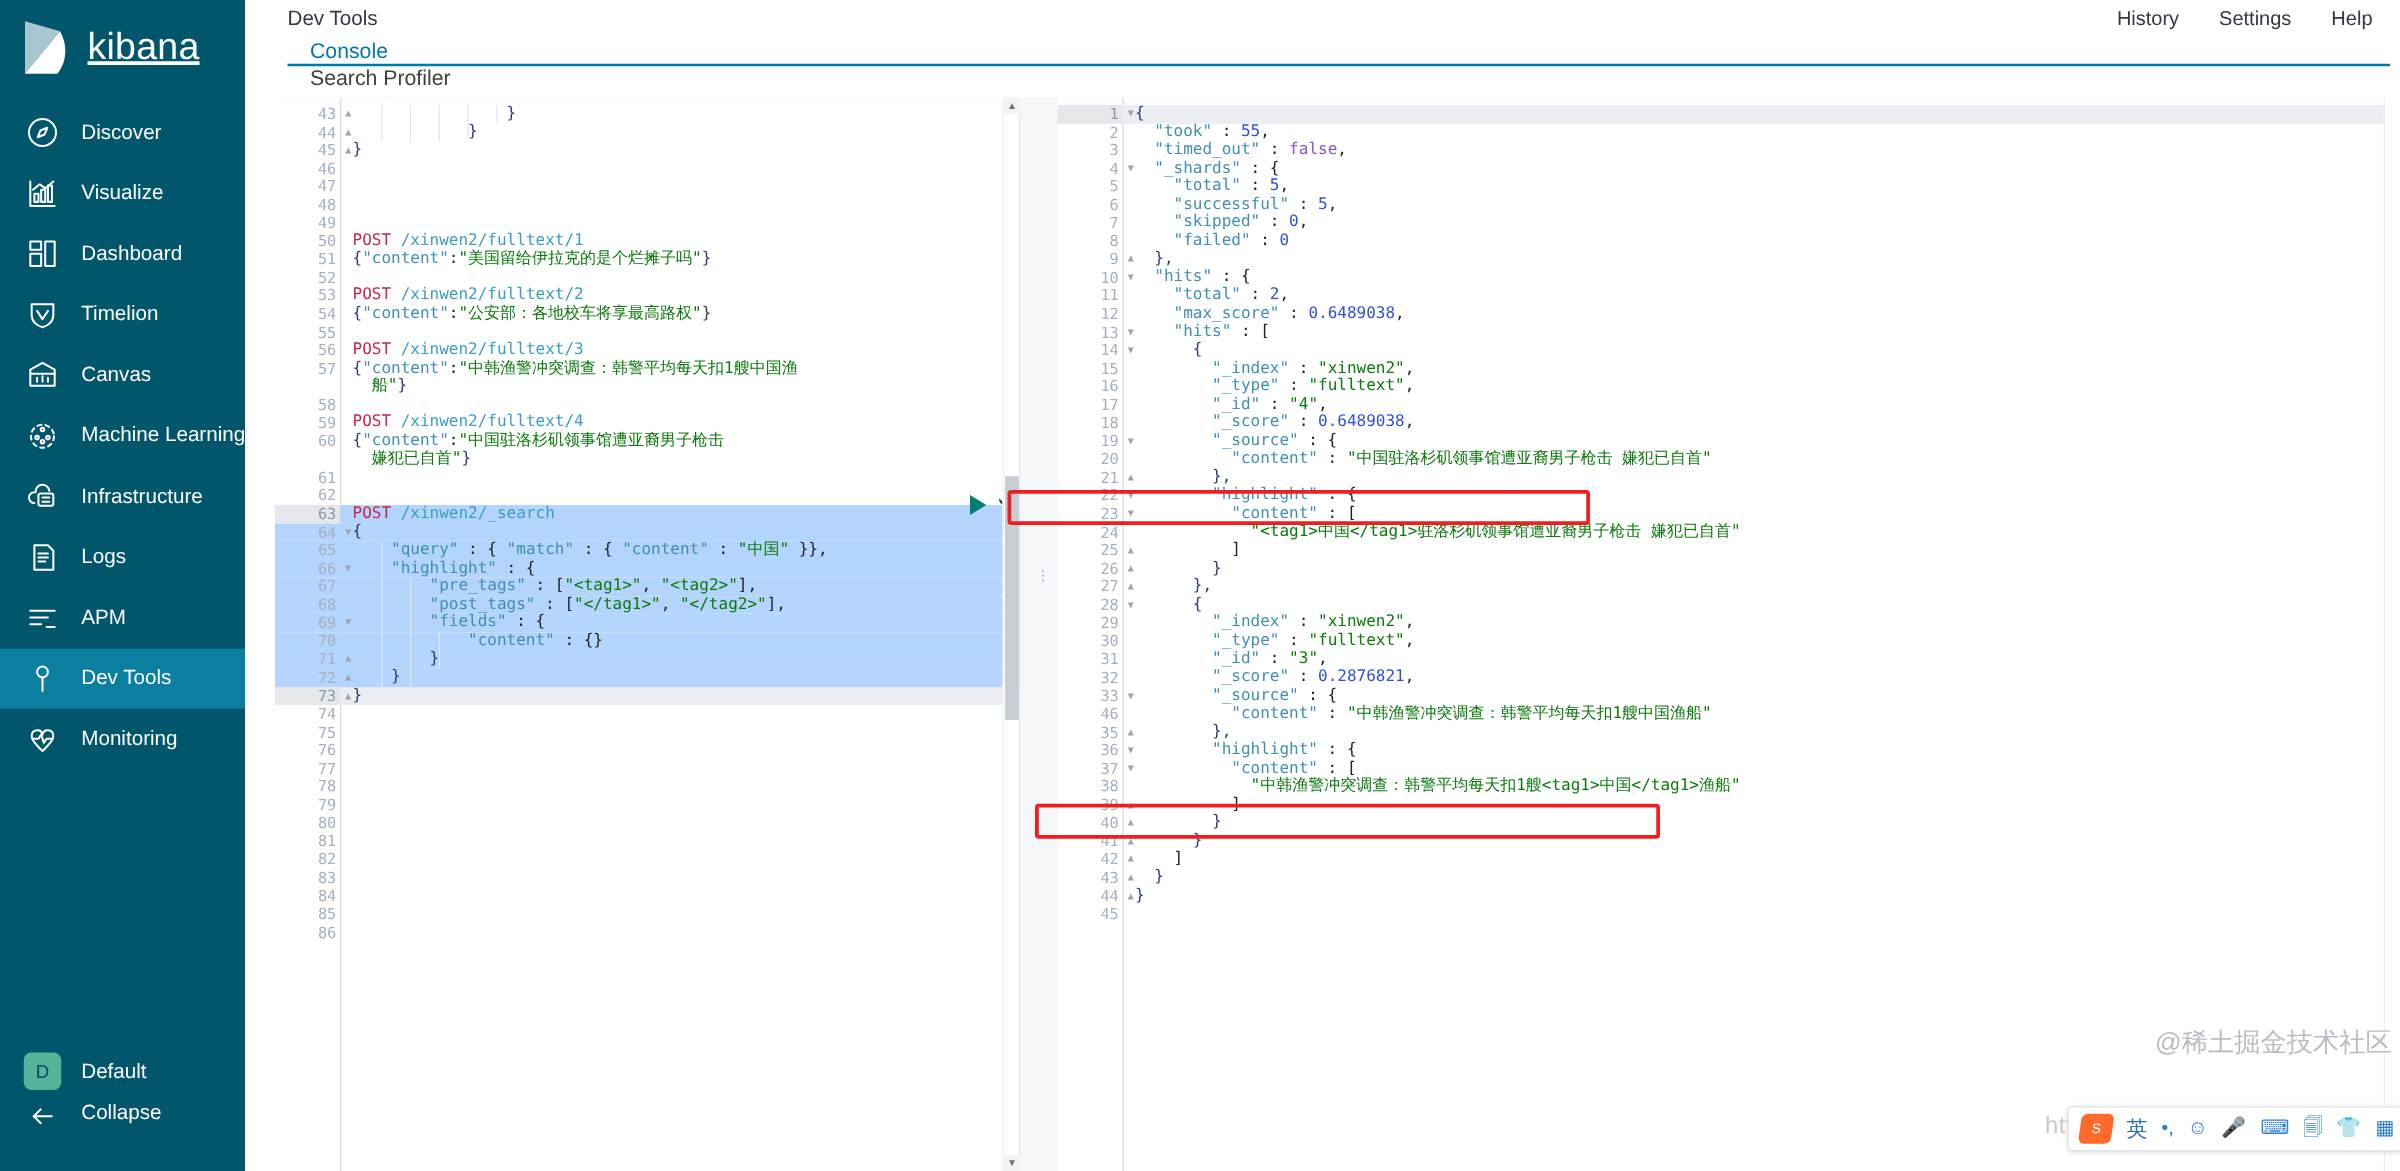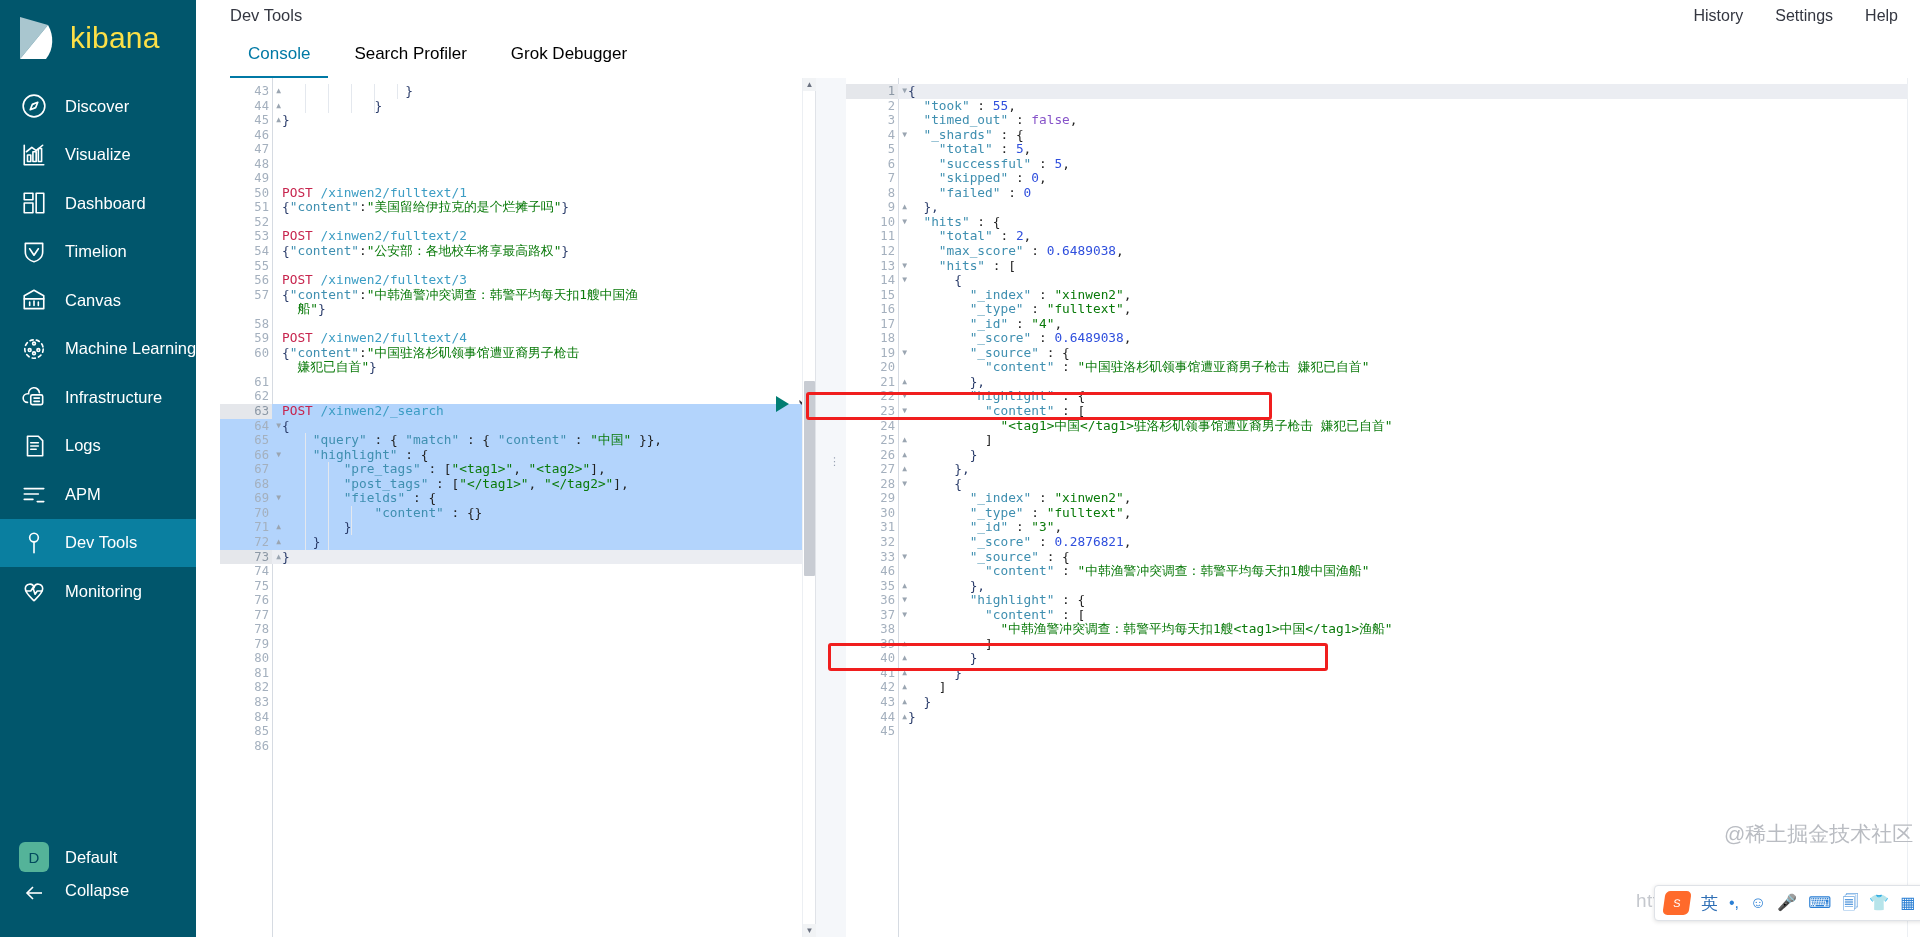--- a/index.html
+++ b/index.html
@@ -19,21 +19,21 @@
     color: #fff;
     flex: 0 0 196px;
     position: relative;
     overflow: hidden;
   }
   .kb-logo {
     display: flex; align-items: center;
     height: 76px; padding-left: 18px;
   }
   .kb-mark { width: 42px; height: 46px; flex: 0 0 42px; margin-right: 10px; }
-  .kb-name { font-size: 30px; letter-spacing: .2px; color: #fde047; }
+  .kb-name { font-size: 30px; letter-spacing: .2px; color: #ffffff; text-decoration: underline; }
 
   .nav-list { margin-top: 6px; }
   .nav-item {
     display: flex; align-items: center;
     height: 48.5px; padding-left: 19px;
     cursor: pointer; position: relative;
   }
   .nav-item.active { background: #0a7fa0; }
   .nav-ico { width: 30px; flex: 0 0 30px; height: 30px; margin-right: 16px;
              display: flex; align-items: center; justify-content: center; }
@@ -55,24 +55,24 @@
   #main { flex: 1 1 auto; height: 937px; position: relative; background: #fff; overflow: hidden; }
 
   .topbar {
     height: 31px; display: flex; align-items: center; justify-content: space-between;
     padding: 0 22px 0 34px; background: #fff;
   }
   .topbar-title { font-size: 16.5px; color: #343741; }
   .topbar-right { display: flex; gap: 32px; }
   .topbar-link { font-size: 16px; color: #343741; cursor: pointer; }
 
-  .tabs { height: 47px; display: flex; align-items: stretch; padding-left: 34px; background: #fff; }
+  .tabs { height: 47px; display: flex; align-items: stretch; padding-left: 34px; background: #fff; flex-direction: column; }
   .tab {
     display: flex; align-items: center; padding: 0 18px;
-    font-size: 17px; color: #000000; cursor: pointer;
+    font-size: 17px; color: #404040; cursor: pointer;
     border-bottom: 2px solid transparent; margin-right: 8px;
   }
   .tab.active { border-bottom-color: #0079a5; color: #0079a5; }
 
   .console-wrap {
     position: absolute; left: 0; right: 0; top: 78px; bottom: 0;
     background: #f5f7fa;
     display: flex;
     margin-left: 24px;
   }

